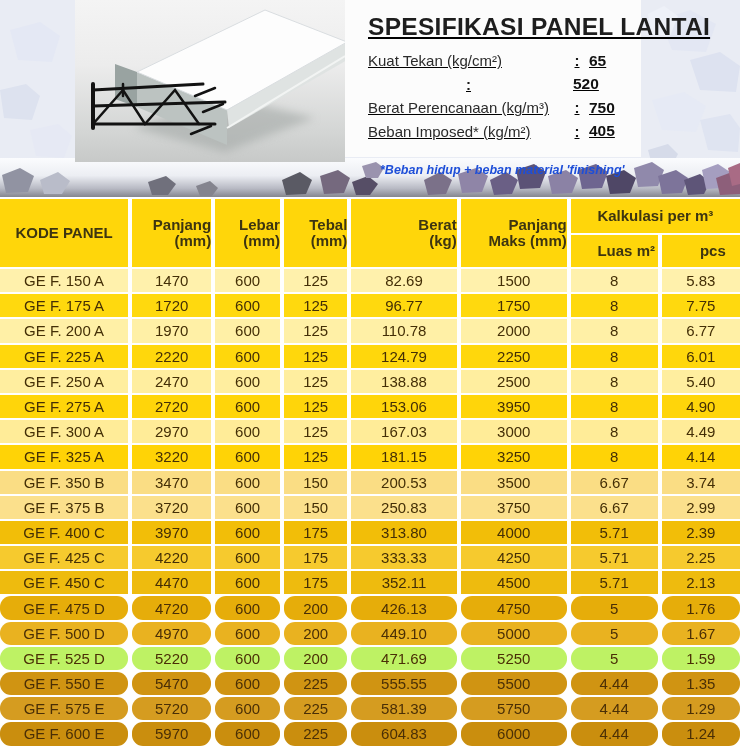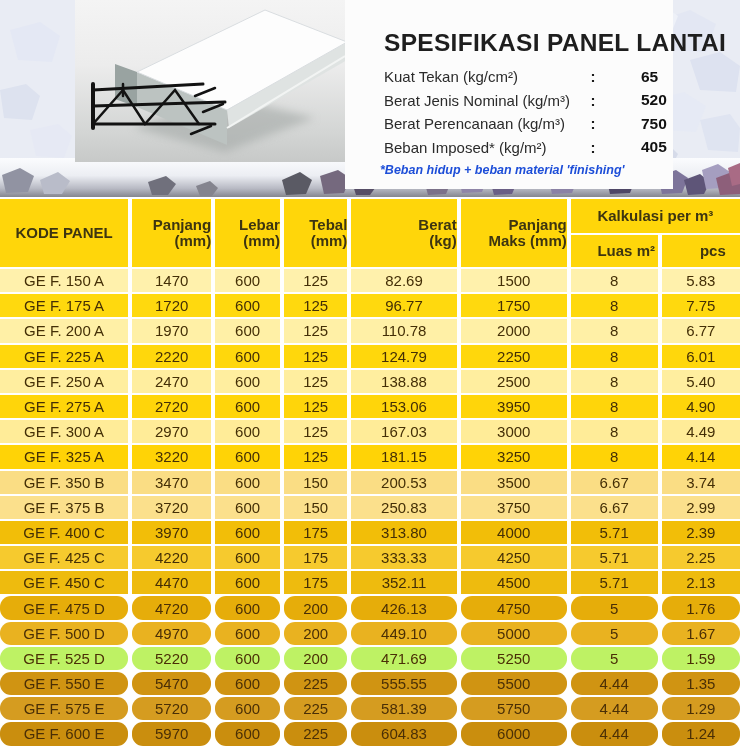--- a/index.html
+++ b/index.html
@@ -9,33 +9,33 @@
   }
   
   .top{position:relative;width:740px;height:197px;}
   .mosaic{position:absolute;inset:0;}
   .illus{
     position:absolute;left:75px;top:0;width:270px;height:162px;
     background:linear-gradient(180deg,#f4f4f4 0%,#ececec 40%,#d3d5d4 82%,#c7c9c8 100%);
   }
   .specs{
     position:absolute;left:345px;top:0;width:296px;height:157px;
-    background:#fcfcfc;padding:16px;
+    background:#fcfcfc;padding:0;text-decoration:underline;
   }
   .specs h1{
     margin:13px 0 8px 23px;font-size:24.5px;font-weight:600;letter-spacing:.3px;
     color:#1e1e1e;white-space:nowrap;
   }
   .spec-row{
     display:grid;grid-template-columns:1fr 16px 46px;
     margin:0 10px 0 23px;height:23.5px;align-items:center;
   }
   .spec-label{font-size:15px;color:#2b2b2b;font-weight:500;white-space:nowrap;}
   .spec-colon{font-size:15px;color:#1b1b1b;font-weight:700;text-align:center;}
-  .spec-value{font-size:15.5px;color:#111;font-weight:700;padding-left:4px;margin-left:36px;}
+  .spec-value{font-size:15.5px;color:#111;font-weight:700;padding-left:4px;}
   .footnote{
     position:absolute;top:163px;left:348px;width:217px;z-index:3;
     text-align:right;font-size:12.5px;font-style:italic;font-weight:600;color:#1d4ed8;
     white-space:nowrap;
     margin-left:32px;
   }
   
   .tablewrap{
     position:relative;width:740px;height:549px;overflow:hidden;background:#8f7a1c;
   }
@@ -160,21 +160,20 @@
 
     <div class="specs">
       <h1>SPESIFIKASI PANEL LANTAI</h1>
 
       <div class="spec-row">
         <span class="spec-label">Kuat Tekan (kg/cm²)</span>
         <span class="spec-colon">:</span>
         <span class="spec-value">65</span>
       </div>
       <div class="spec-row">
-        <span class="spec-label">Berat Jenis Nominal (kg/m³)</span>
         <span class="spec-colon">:</span>
         <span class="spec-value">520</span>
       </div>
       <div class="spec-row">
         <span class="spec-label">Berat Perencanaan (kg/m³)</span>
         <span class="spec-colon">:</span>
         <span class="spec-value">750</span>
       </div>
       <div class="spec-row">
         <span class="spec-label">Beban Imposed* (kg/m²)</span>

